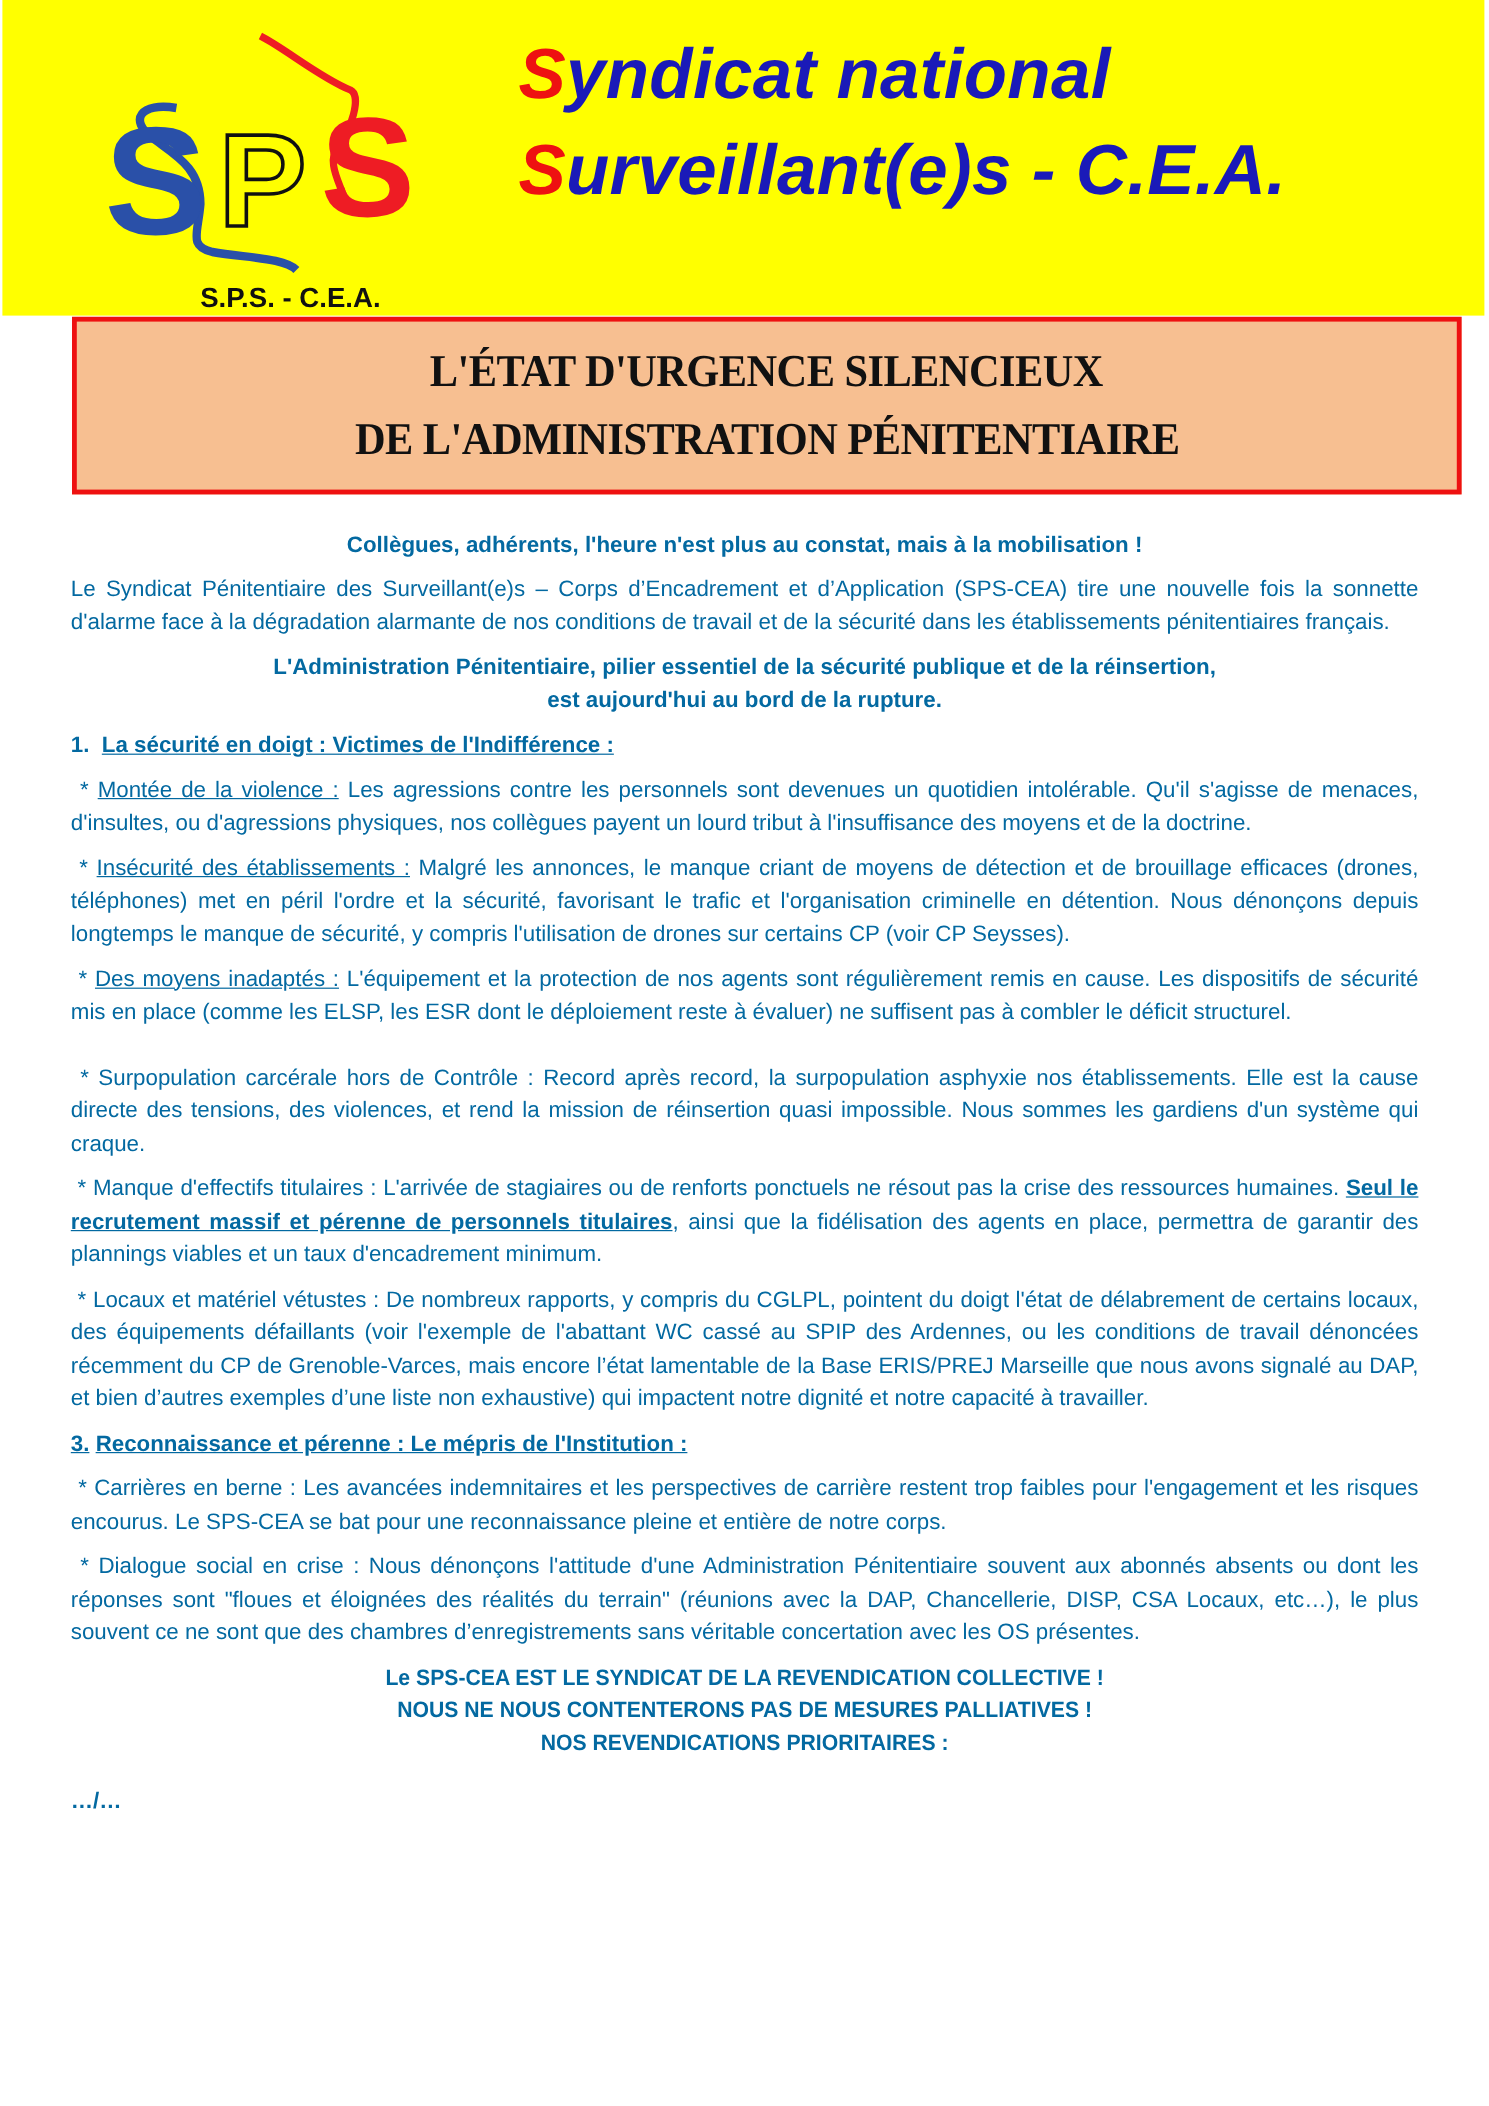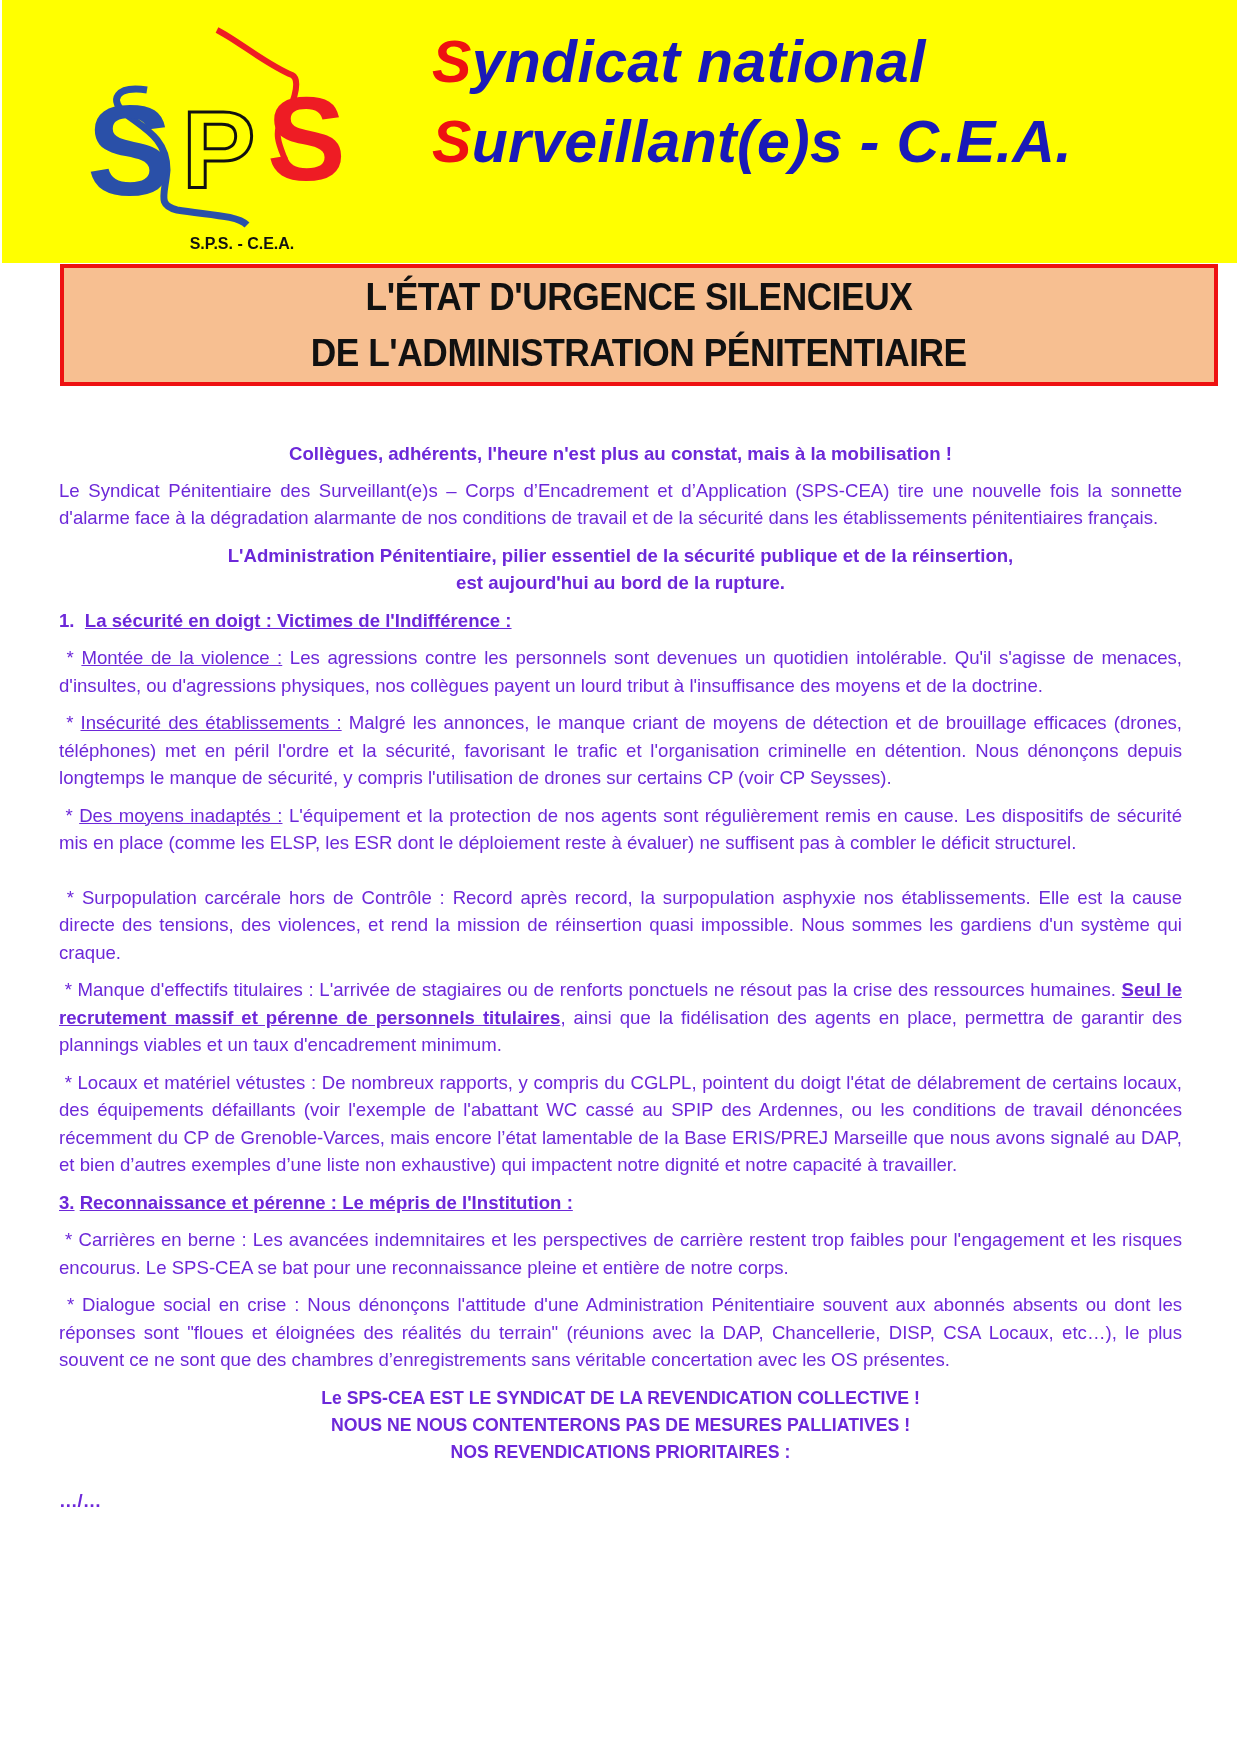--- a/index.html
+++ b/index.html
@@ -7,42 +7,42 @@
   body { position: relative; font-family: "Liberation Sans", sans-serif; color: #1a1a1a; }
 
   .banner {
     position: absolute; left: 2px; top: 0; width: 1235px; height: 263px;
     background: #ffff00;
   }
   .logo { position: absolute; left: 85px; top: 20px; width: 280px; height: 230px; }
   .logo svg { position: absolute; left: 0; top: 0; }
   .logo-caption {
     position: absolute; left: 60px; top: 215px; width: 190px; text-align: center;
-    font-weight: bold; font-size: 16px; color: #111;
+    font-weight: bold; font-size: 23px; color: #111;
   }
   .org-name {
     position: absolute; left: 430px; top: 22px;
     font-style: italic; font-weight: bold; font-size: 59px; color: #1a1ab8;
     line-height: 80px; letter-spacing: 0.3px;
   }
   .org-name .initial { color: #ee1111; }
 
   .title-box {
-    position: absolute; left: 60px; top: 264px; width: 1158px; height: 122px;
+    position: absolute; left: 60px; top: 264px; width: 1158px; height: 148px;
     background: #f7bf91; border: 4px solid #ee1111;
-    display: flex; flex-direction: column; align-items: center; justify-content: center;
+    display: flex; flex-direction: column; align-items: center; justify-content: center; font-family: Liberation Serif, serif;
   }
   .title-box .line {
     font-weight: bold; font-size: 38px; color: #111; line-height: 56px;
     transform: scaleX(0.93); letter-spacing: -0.5px;
   }
 
   .content {
     position: absolute; left: 59px; top: 440px; width: 1123px;
-    font-size: 18.6px; line-height: 27.5px; color: #6d28d9;
+    font-size: 18.6px; line-height: 27.5px; color: #0369a1;
   }
   .content p { text-align: justify; }
   .center-bold { text-align: center !important; font-weight: bold; }
   .lead { margin-bottom: 9px; }
   .gap { margin-bottom: 10px; }
   .heading { font-weight: bold; margin-bottom: 10px; }
   .heading span { text-decoration: underline; }
   .u { text-decoration: underline; }
   .ub { text-decoration: underline; font-weight: bold; }
   .closing { text-align: center; font-weight: bold; line-height: 27px; transform: scaleX(0.95); }

